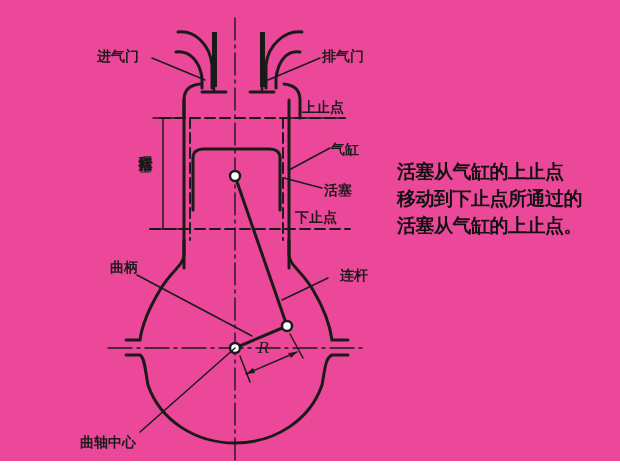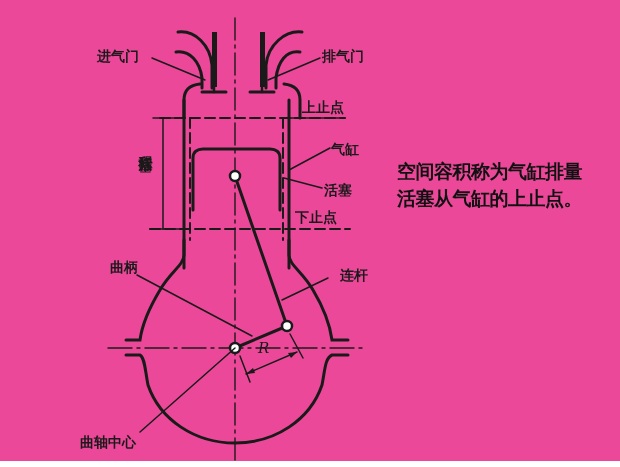--- a/index.html
+++ b/index.html
@@ -88,16 +88,17 @@
     <text class="lbl" x="340" y="280">连杆</text>
     <text class="lbl" x="80" y="447">曲轴中心</text>
     <text x="258" y="353" font-family="'DejaVu Serif', serif" font-style="italic" font-size="15" fill="#1a1a1a">R</text>
 
     <g>
       <text class="lbl" x="146" y="146" text-anchor="middle" font-size="14" writing-mode="tb" glyph-orientation-vertical="0" style="writing-mode: vertical-rl; text-orientation: upright;">活塞行程</text>
     </g>
   </svg>
 
   <div class="desc">
-    <div>空间容积称为气缸排量</div>
+    <div>活塞从气缸的上止点</div>
+    <div>移动到下止点所通过的</div>
     <div>活塞从气缸的上止点。</div>
   </div>
 </div>
 
 </body></html>

